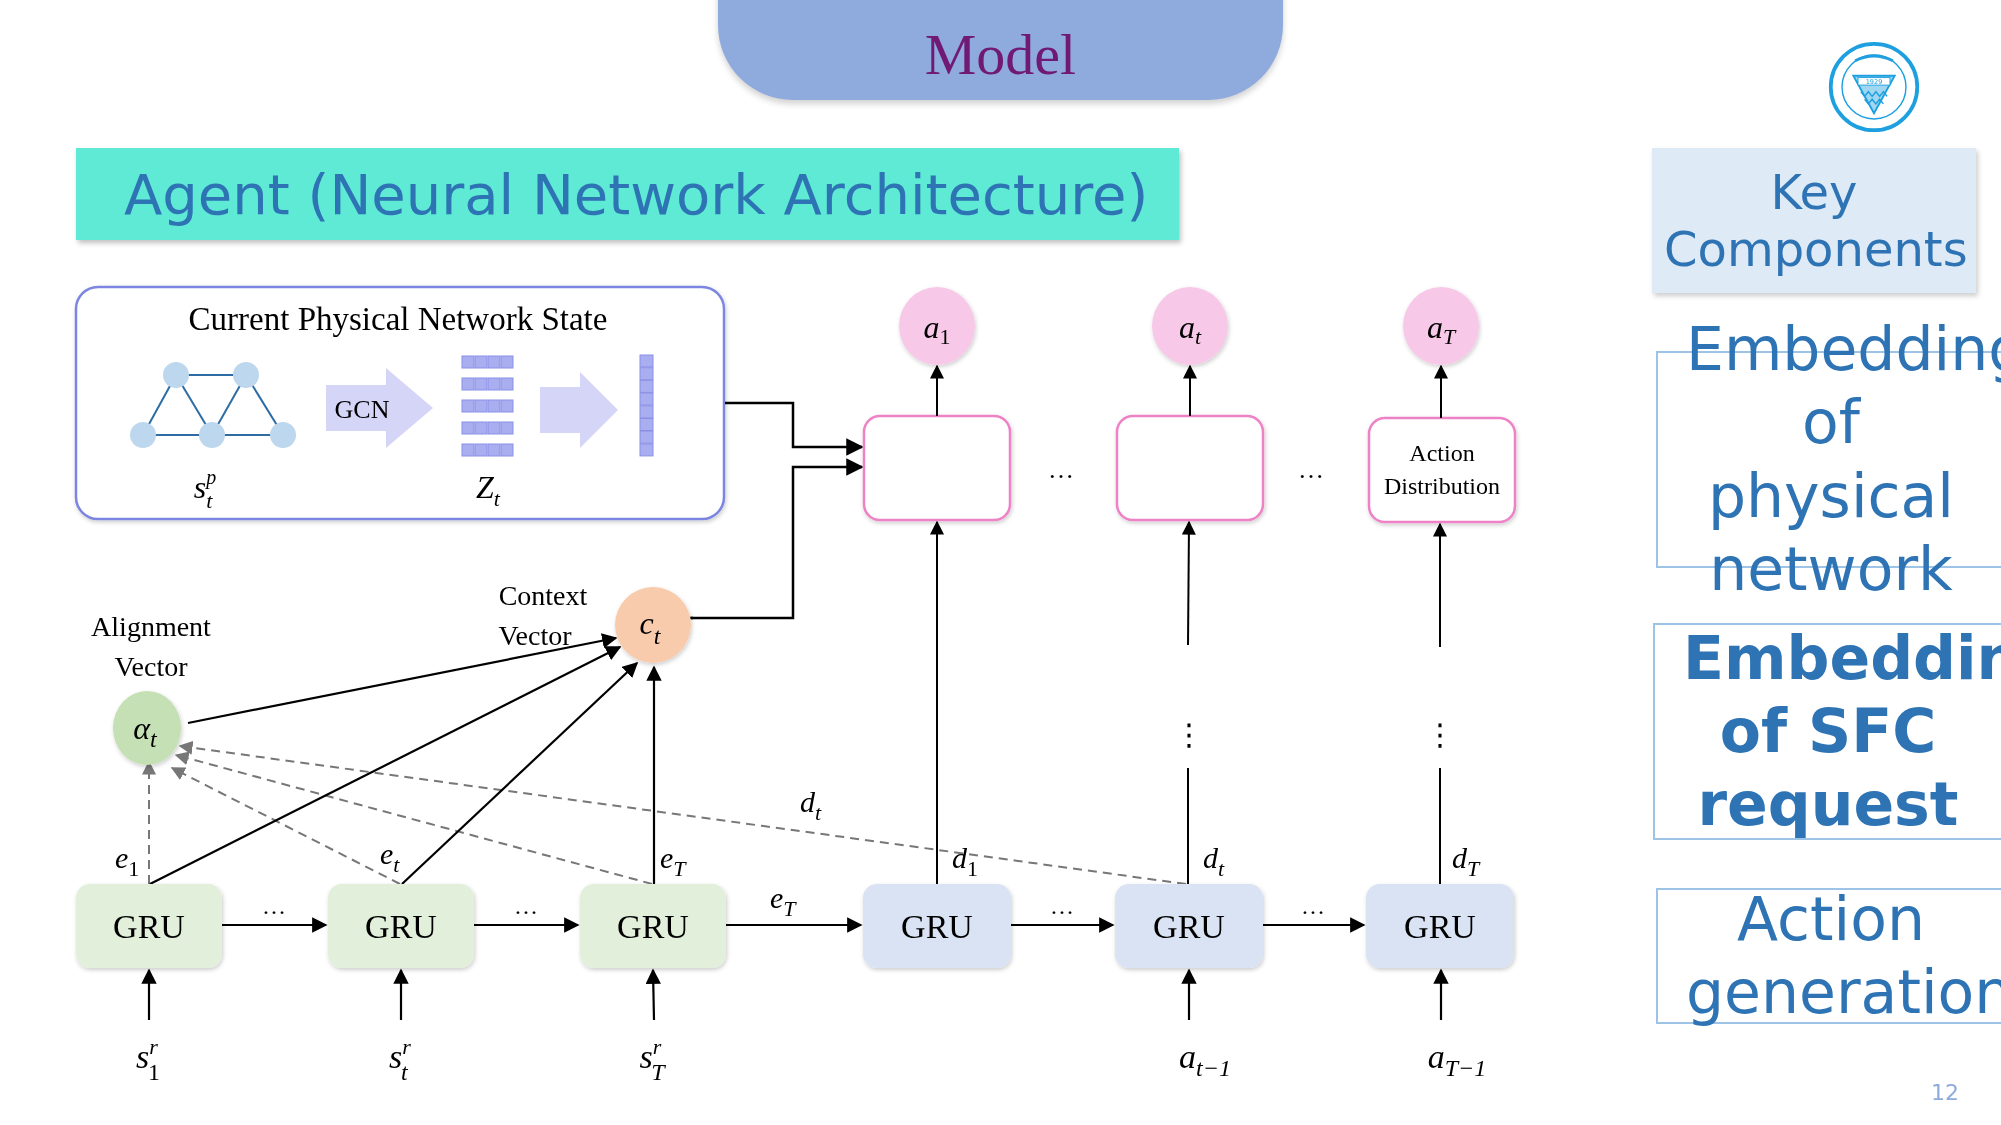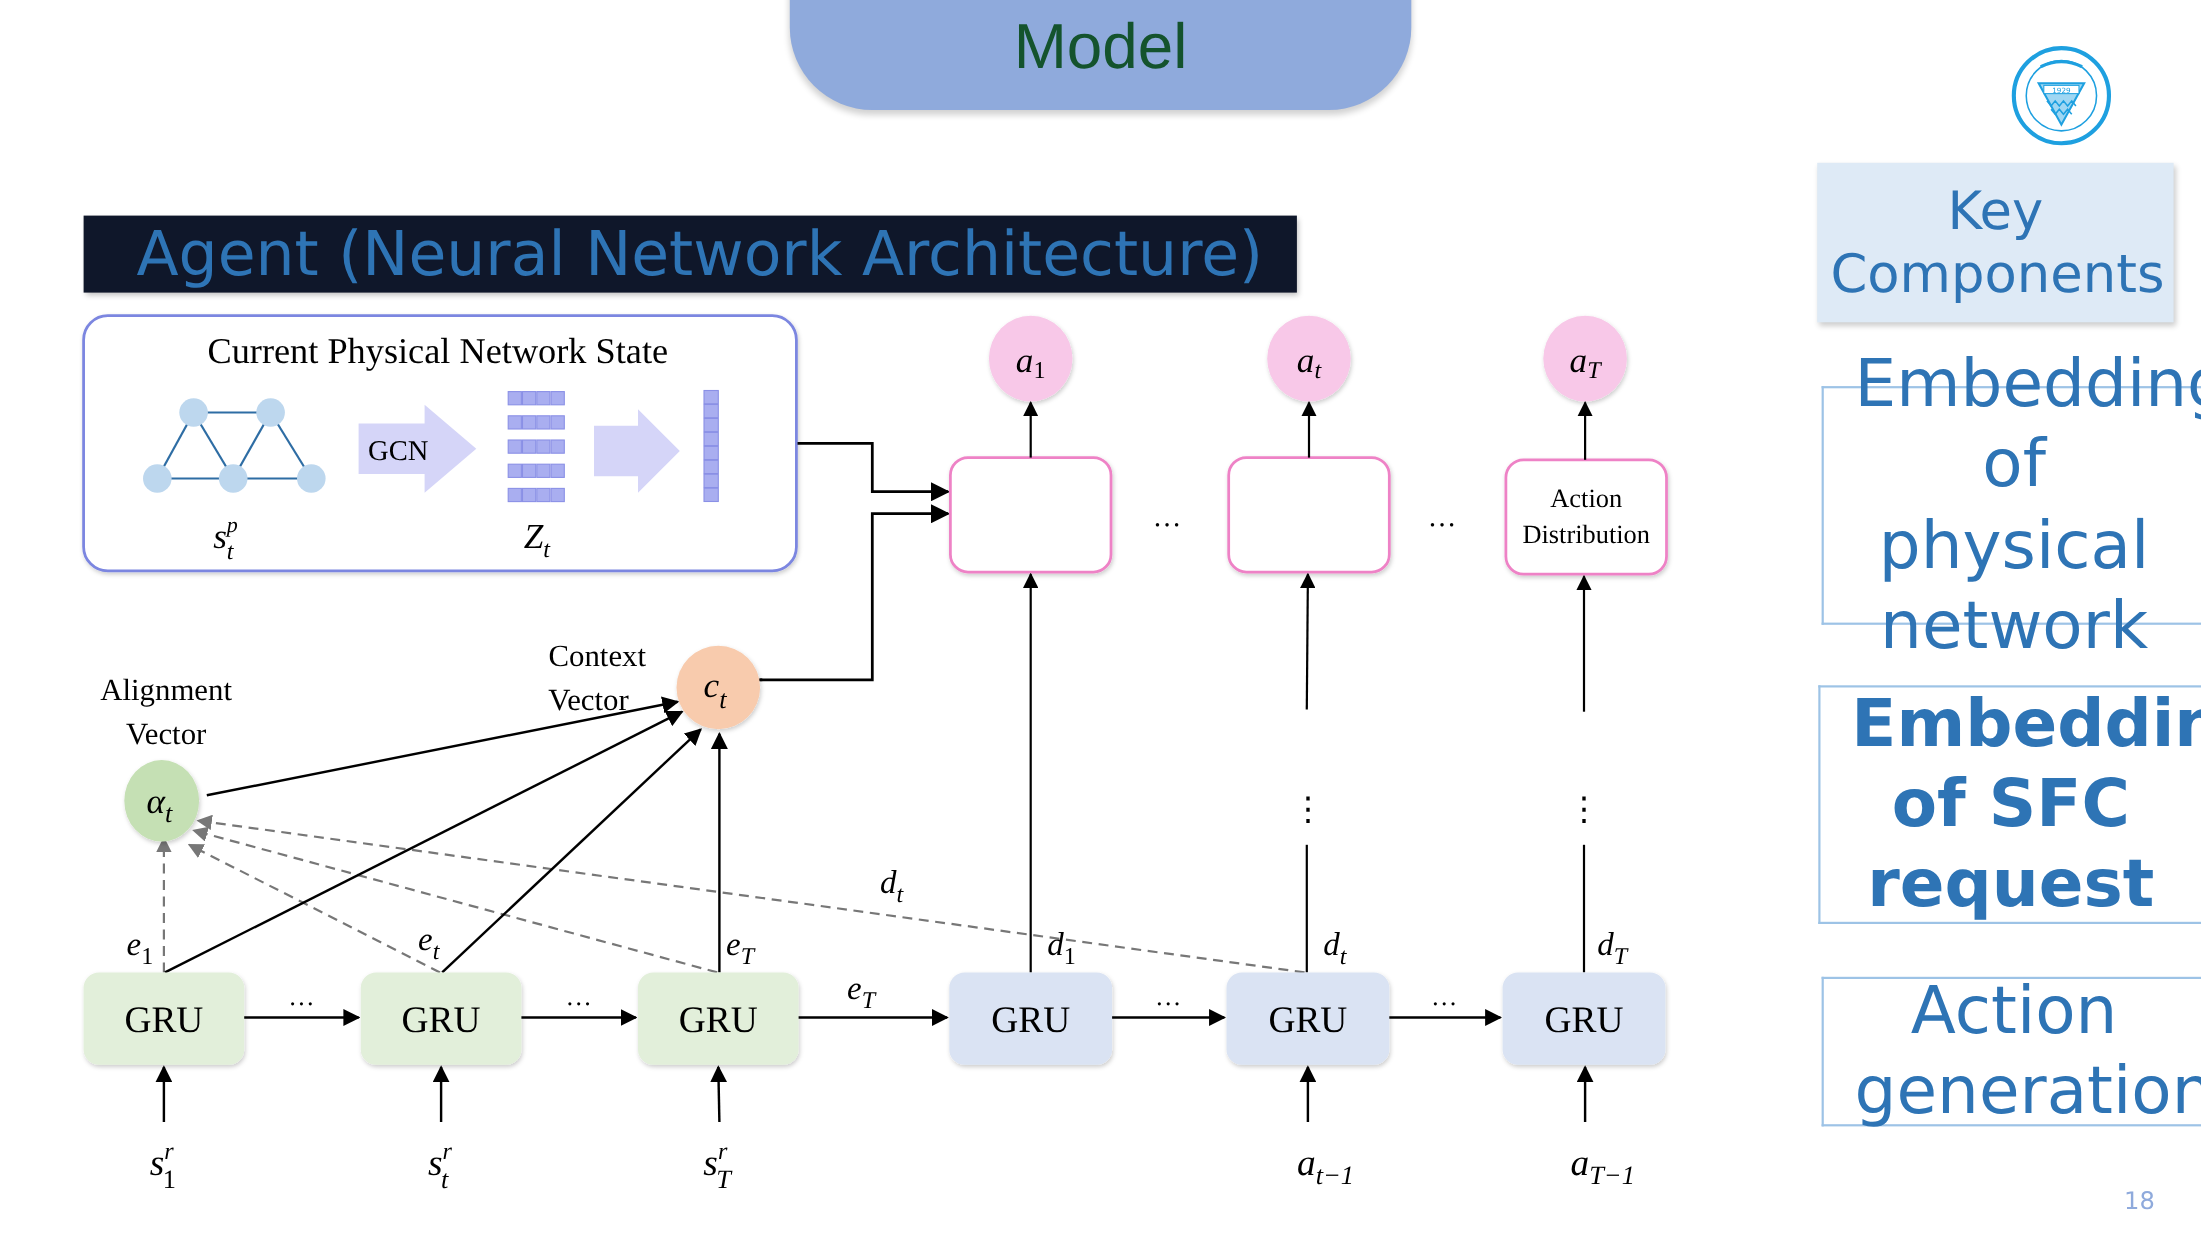--- a/index.html
+++ b/index.html
@@ -1,20 +1,20 @@
 <!DOCTYPE html>
 <html><head>
 <meta charset="utf-8">
 <style>
   html, body { margin: 0; padding: 0; }
   body { width: 2001px; height: 1125px; background: #ffffff; position: relative; overflow: hidden; font-family: "DejaVu Sans", sans-serif; }
   .banner { position: absolute; left: 718px; top: -40px; width: 565px; height: 140px; background: #8faadc; border-radius: 0 0 75px 75px; box-shadow: 0 4px 6px rgba(0,0,0,0.18); display: flex; align-items: flex-end; justify-content: center; }
-  .banner span { color: #14532d; font-size: 58px; padding-bottom: 24px; font-family: Liberation Sans, sans-serif; }
+  .banner span { color: #701a75; font-size: 58px; padding-bottom: 12px; font-family: Liberation Serif, serif; }
   .logo { position: absolute; left: 1827px; top: 40px; width: 94px; height: 94px; }
-  .section-title { position: absolute; left: 76px; top: 148px; width: 1103px; height: 70px; background: #0f172a; box-shadow: 2px 3px 5px rgba(0,0,0,0.25); display: flex; align-items: center; margin-top: 48px; }
+  .section-title { position: absolute; left: 76px; top: 148px; width: 1103px; height: 92px; background: #5eead4; box-shadow: 2px 3px 5px rgba(0,0,0,0.25); display: flex; align-items: center; }
   .section-title span { color: #2e74b5; font-size: 56px; padding-left: 48px; font-family: "DejaVu Sans", sans-serif; }
   .side-header { position: absolute; left: 1652px; top: 148px; width: 324px; height: 145px; background: #deeaf6; box-shadow: 2px 3px 5px rgba(0,0,0,0.2); display: flex; align-items: center; justify-content: center; text-align: center; }
   .side-header span { color: #2e74b5; font-size: 48px; line-height: 1.18; }
   .side-box { position: absolute; width: 346px; border: 2px solid #9dc3e6; border-right: none; display: flex; align-items: center; justify-content: center; text-align: center; background: #fff; }
   .side-box span { color: #2e74b5; font-size: 60px; line-height: 1.22; }
   .page-num { position: absolute; left: 1931px; top: 1080px; color: #8faadc; font-size: 22px; }
   svg.diagram { position: absolute; left: 0; top: 0; }
   .serif { font-family: "Liberation Serif", "DejaVu Serif", serif; }
 </style>
 </head>
@@ -45,21 +45,21 @@
 <div class="side-box" style="left:1656px; top:351px; height:213px;">
   <span style="display:block;width:290px;">Embedding of physical network</span>
 </div>
 <div class="side-box" style="left:1653px; top:623px; height:213px;">
   <span style="display:block;width:290px;font-weight:bold;">Embedding of SFC request</span>
 </div>
 <div class="side-box" style="left:1656px; top:888px; height:132px;">
   <span style="display:block;width:290px;">Action generation</span>
 </div>
 
-<div class="page-num">18</div>
+<div class="page-num">12</div>
 
 <svg class="diagram" width="2001" height="1125">
   <defs>
     <marker id="arr" viewBox="0 0 10 10" refX="9" refY="5" markerWidth="7" markerHeight="7" orient="auto-start-reverse">
       <path d="M0,0 L10,5 L0,10 z" fill="#000"></path>
     </marker>
     <marker id="arrg" viewBox="0 0 10 10" refX="9" refY="5" markerWidth="7" markerHeight="7" orient="auto-start-reverse">
       <path d="M0,0 L10,5 L0,10 z" fill="#777"></path>
     </marker>
     <filter id="sh" x="-20%" y="-20%" width="140%" height="140%">

